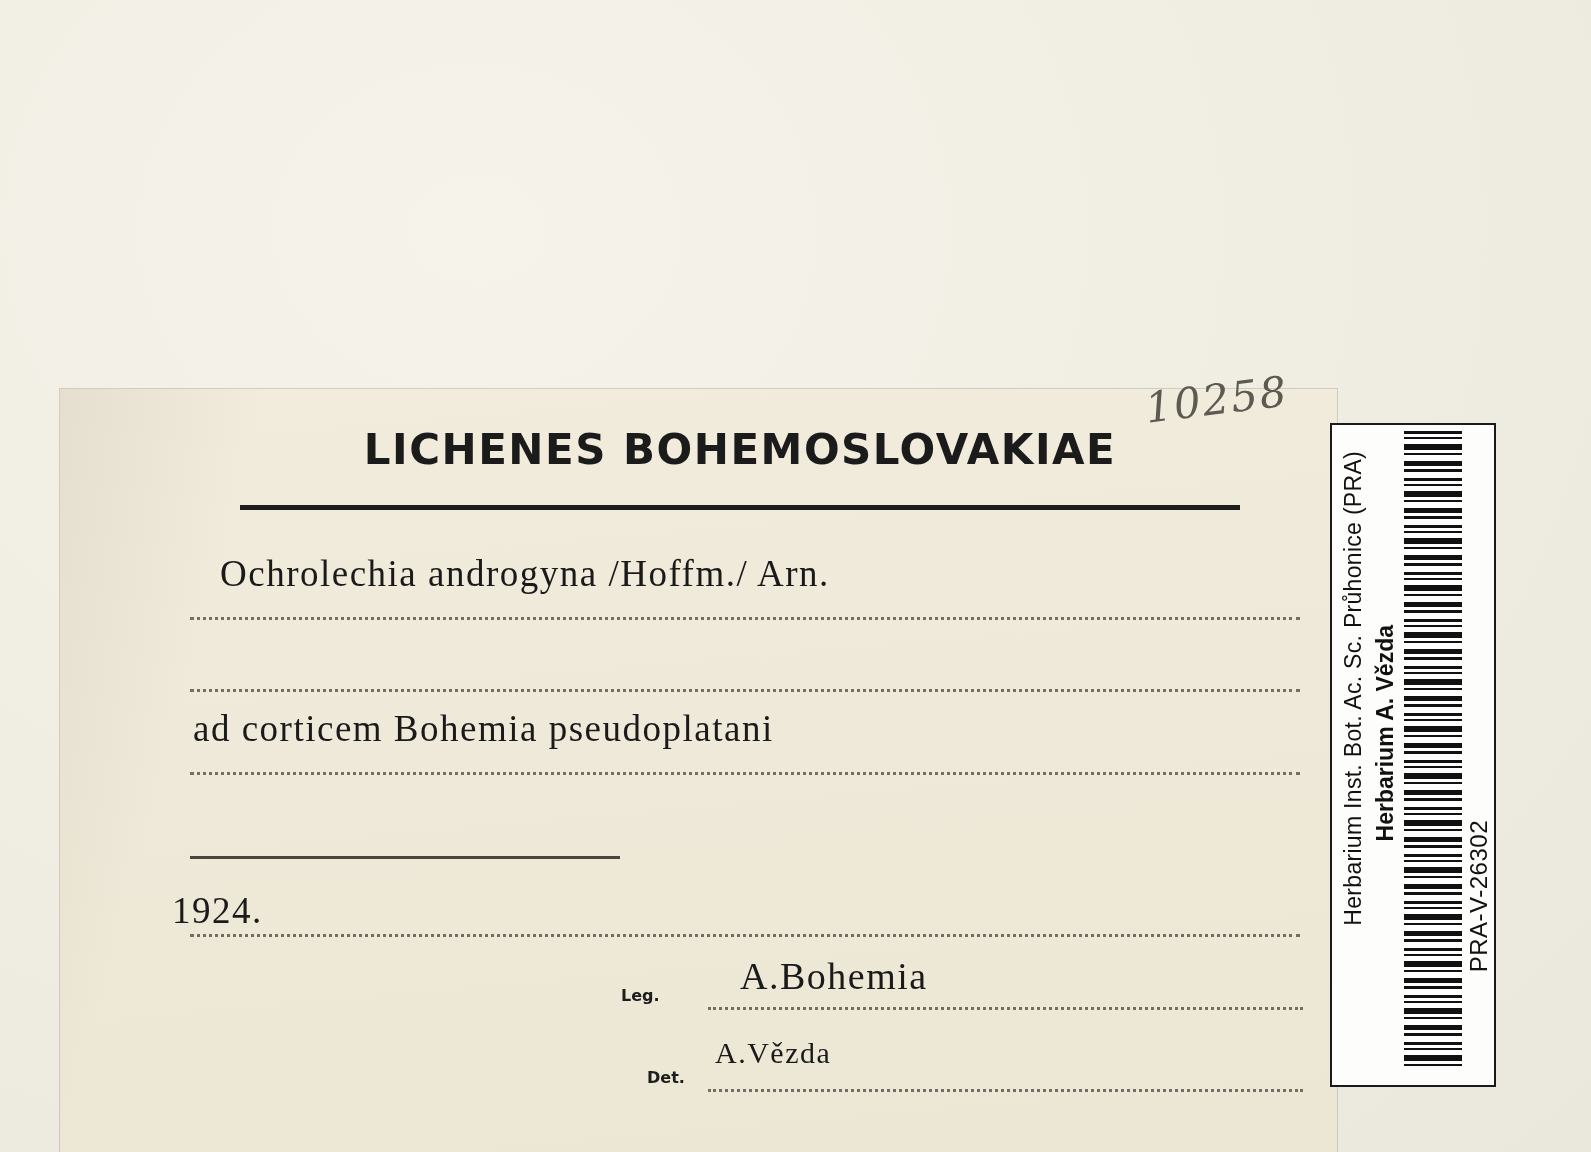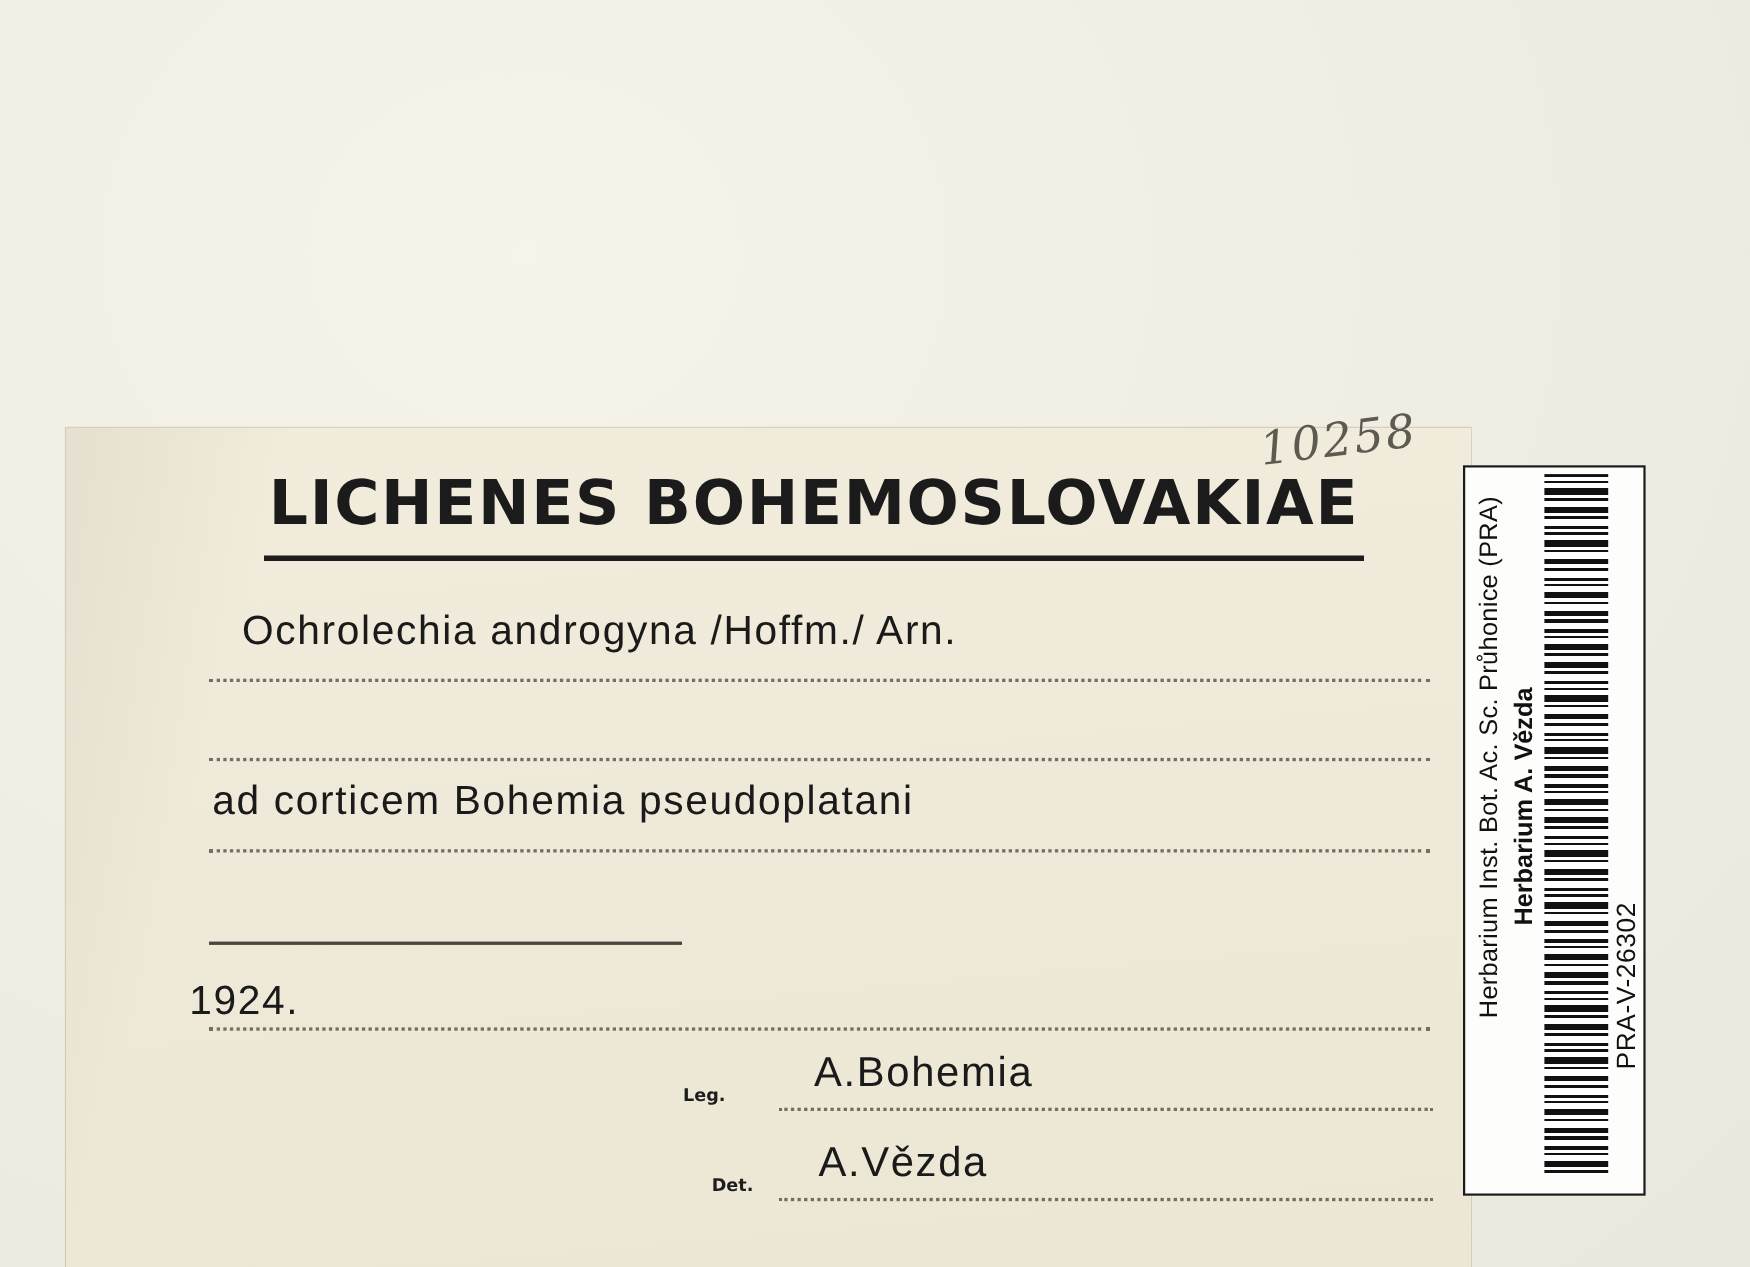--- a/index.html
+++ b/index.html
@@ -45,38 +45,38 @@
 
   
   #label-heading {
     position: absolute;
     left: 180px;
     top: 36px;
     width: 1000px;
     text-align: center;
     font-family: "DejaVu Sans", sans-serif;
     font-weight: bold;
-    font-size: 56px;
+    font-size: 42px;
     letter-spacing: 1.5px;
     color: #1b1b1b;
     white-space: nowrap;
   }
   #heading-rule {
     position: absolute;
     left: 180px;
     top: 116px;
     width: 1000px;
     height: 5px;
     background: #1d1d1d;
   }
 
   
   .typed {
     position: absolute;
-    font-family: Liberation Sans, sans-serif;
+    font-family: Liberation Serif, serif;
     font-size: 37px;
     letter-spacing: 1.5px;
     color: #1a1a1a;
     white-space: nowrap;
   }
   .dotrule {
     position: absolute;
     height: 0;
     border-bottom: 3px dotted #4a4540;
     opacity: .75;
@@ -108,21 +108,21 @@
     font-family: "DejaVu Sans", sans-serif;
     font-weight: bold;
     font-size: 16px;
     color: #1d1d1d;
     margin-left: 16px;
   }
   #leg-label { left: 545px; top: 597px; }
   #det-label { left: 571px; top: 679px; }
 
   #leg-value { left: 680px; top: 565px; font-size: 38px; }
-  #det-value { left: 684px; top: 647px; font-size: 38px; }
+  #det-value { left: 655px; top: 647px; font-size: 30px; }
 
   #rule-leg { left: 648px; top: 618px; width: 595px; }
   #rule-det { left: 648px; top: 700px; width: 595px; }
 
   
   #handwritten-number {
     position: absolute;
     left: 1085px;
     top: -14px;
     font-family: "DejaVu Serif", serif;

